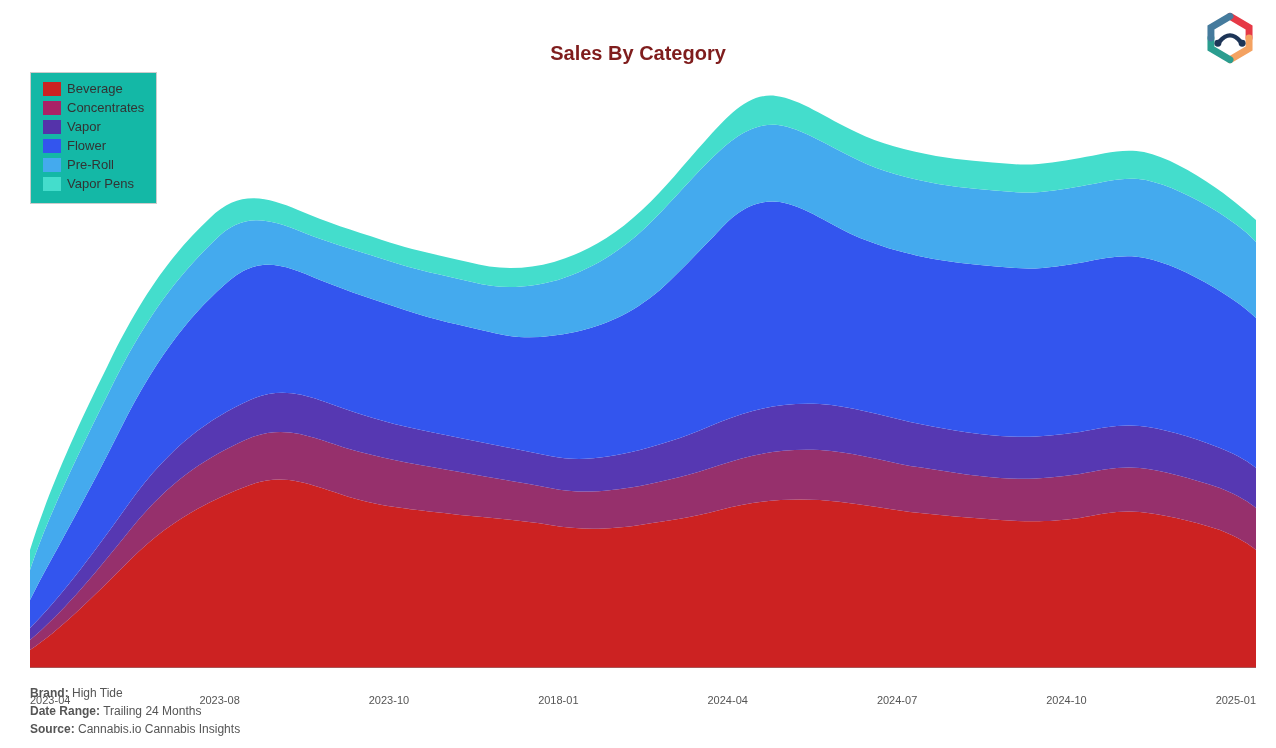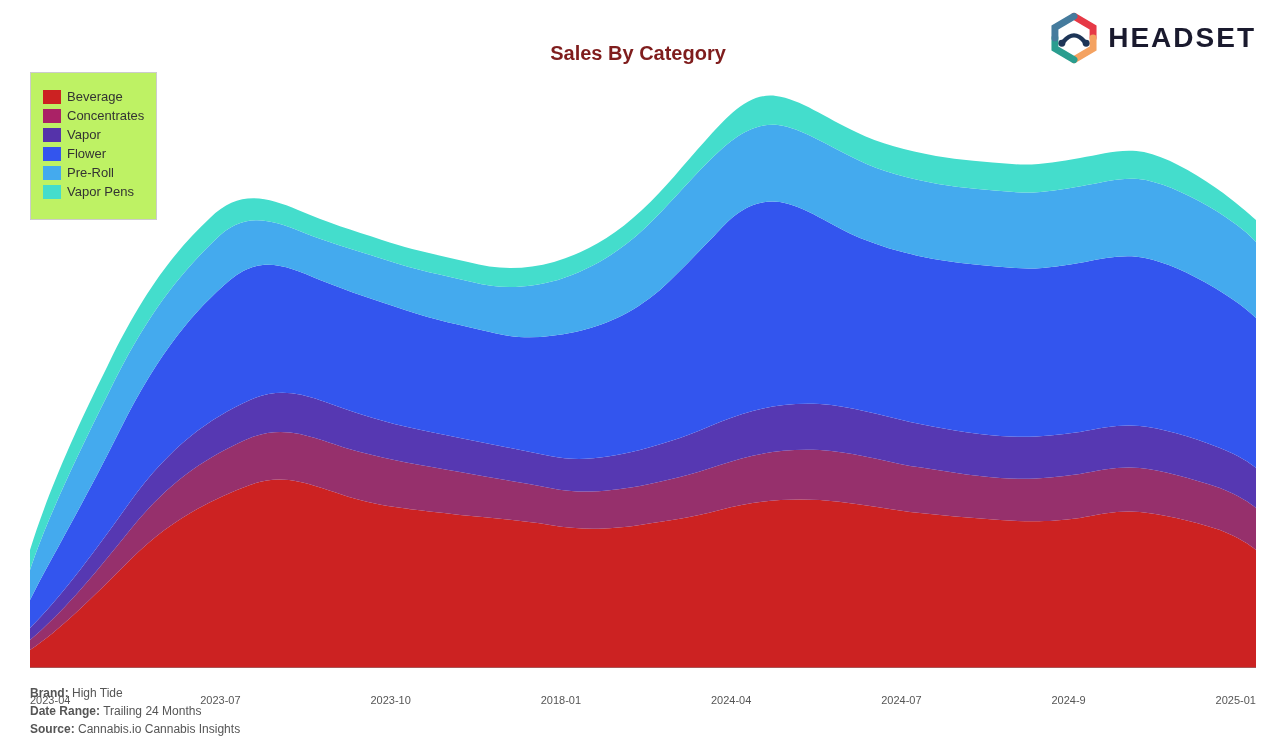--- a/index.html
+++ b/index.html
@@ -42,22 +42,22 @@
       transform: translateX(-50%);
       font-size: 20px;
       font-weight: bold;
       color: #7f1d1d;
     }
     .legend {
       position: absolute;
       top: 72px;
       left: 30px;
       border: 1px solid #ccc;
-      padding: 16px 12px;
-      background: #bef264;
+      padding: 8px 12px;
+      background: #14b8a6;
     }
     .legend-item {
       display: flex;
       align-items: center;
       gap: 6px;
       margin-bottom: 4px;
       font-size: 13px;
       color: #333;
     }
     .legend-item:last-child { margin-bottom: 4px; }
@@ -112,21 +112,20 @@
 
       <path d="M30 5 L52 18 L52 30" stroke="#e63946" stroke-width="8" fill="none" stroke-linecap="round"></path>
       <path d="M52 30 L52 42 L30 55" stroke="#f4a261" stroke-width="8" fill="none" stroke-linecap="round"></path>
       <path d="M30 55 L8 42 L8 30" stroke="#2a9d8f" stroke-width="8" fill="none" stroke-linecap="round"></path>
       <path d="M8 30 L8 18 L30 5" stroke="#457b9d" stroke-width="8" fill="none" stroke-linecap="round"></path>
 
       <path d="M18 34 Q30 20 42 34" stroke="#1d3557" stroke-width="5" fill="none" stroke-linecap="round"></path>
       <circle cx="16" cy="36" r="4" fill="#1d3557"></circle>
       <circle cx="44" cy="36" r="4" fill="#1d3557"></circle>
     </svg>
-    <span class="headset-logo-text">HEADSET</span>
   </div>
 
   <div class="chart-title">Sales By Category</div>
 
   <div class="legend">
     <div class="legend-item">
       <span class="legend-color" style="background:#cc2222;"></span>
       <span>Beverage</span>
     </div>
     <div class="legend-item">
@@ -341,26 +340,26 @@
            C238,148 212,142 185,170
            C152,202 118,242 80,320
            C40,400 15,455 0,500 Z" fill="#44ddcc" opacity="1"></path>
 
       <line x1="0" y1="598" x2="1226" y2="598" stroke="#888" stroke-width="1"></line>
     </svg>
   </div>
 
   <div class="x-axis-labels">
     <span>2023-04</span>
-    <span>2023-07</span>
+    <span>2023-08</span>
     <span>2023-10</span>
     <span>2018-01</span>
     <span>2024-04</span>
     <span>2024-07</span>
-    <span>2024-9</span>
+    <span>2024-10</span>
     <span>2025-01</span>
   </div>
 
   <div class="footer-info">
     <div>
       <span class="label">Brand:</span>
       <span>High Tide</span>
     </div>
     <div>
       <span class="label">Date Range:</span>

